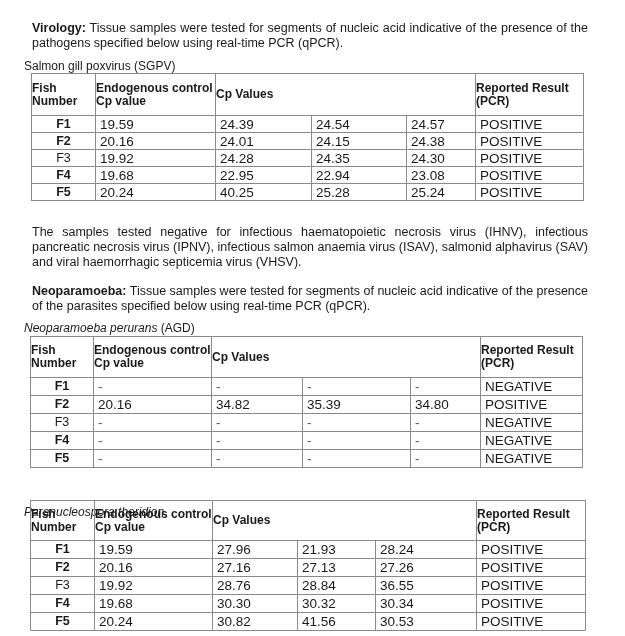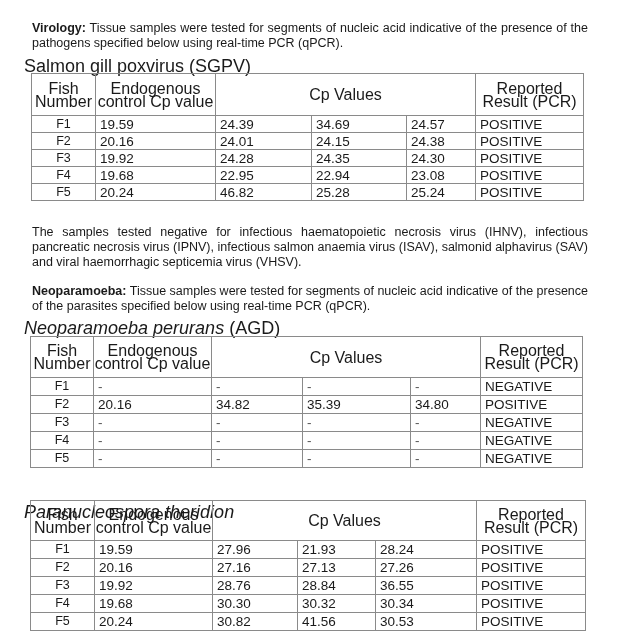--- a/index.html
+++ b/index.html
@@ -23,50 +23,49 @@
       line-height: 15px;
       margin: 8px;
       text-align: justify;
     }
     .para b { font-weight: bold; }
     .caption {
       position: absolute;
       left: 24px;
       margin: 0;
       line-height: 14px;
-      font-size: 18px;
+      font-size: 12px;
     }
     .caption i { font-style: italic; }
     table.res {
       position: absolute;
       border-collapse: collapse;
       table-layout: fixed;
       font-family: "Liberation Sans", sans-serif;
     }
     table.res td, table.res th {
       border: 1px solid #8a8a8a;
       padding: 0 0 0 4px;
       font-size: 13.5px;
       line-height: 15px;
       overflow: hidden;
       white-space: nowrap;
       text-align: left;
       font-weight: normal;
     }
     table.res th {
-      font-weight: normal;
-      font-size: 16px;
+      font-weight: bold;
+      font-size: 12px;
       line-height: 13px;
-      text-align: center;
       padding: 0;
       white-space: normal;
     }
     table.res td.fish {
       text-align: center;
-      font-weight: normal;
+      font-weight: bold;
       font-size: 12.5px;
       padding: 0;
     }
     table.res td.fish.nb { font-weight: normal; }
     table.res td.dash { color: #555; }
   </style>
 </head>
 <body>
 
 <p class="para" style="top:13px;">
@@ -88,21 +87,21 @@
       <tr style="height:42px">
     <th>Fish Number</th>
     <th>Endogenous control Cp value</th>
     <th colspan="3">Cp Values</th>
     <th>Reported Result (PCR)</th>
   </tr>
   <tr style="height:17px">
     <td class="fish">F1</td>
     <td>19.59</td>
     <td>24.39</td>
-    <td>34.69</td>
+    <td>24.54</td>
     <td>24.57</td>
     <td>POSITIVE</td>
   </tr>
   <tr style="height:17px">
     <td class="fish">F2</td>
     <td>20.16</td>
     <td>24.01</td>
     <td>24.15</td>
     <td>24.38</td>
     <td>POSITIVE</td>
@@ -119,21 +118,21 @@
     <td class="fish">F4</td>
     <td>19.68</td>
     <td>22.95</td>
     <td>22.94</td>
     <td>23.08</td>
     <td>POSITIVE</td>
   </tr>
   <tr style="height:17px">
     <td class="fish">F5</td>
     <td>20.24</td>
-    <td>46.82</td>
+    <td>40.25</td>
     <td>25.28</td>
     <td>25.24</td>
     <td>POSITIVE</td>
   </tr>
 </tbody>
   </table>
 
 <p class="para" style="top:217px;">The samples tested negative for infectious haematopoietic necrosis virus (IHNV), infectious pancreatic necrosis virus (IPNV), infectious salmon anaemia virus (ISAV), salmonid alphavirus (SAV) and viral haemorrhagic septicemia virus (VHSV).</p>
 
 <p class="para" style="top:276px;">

